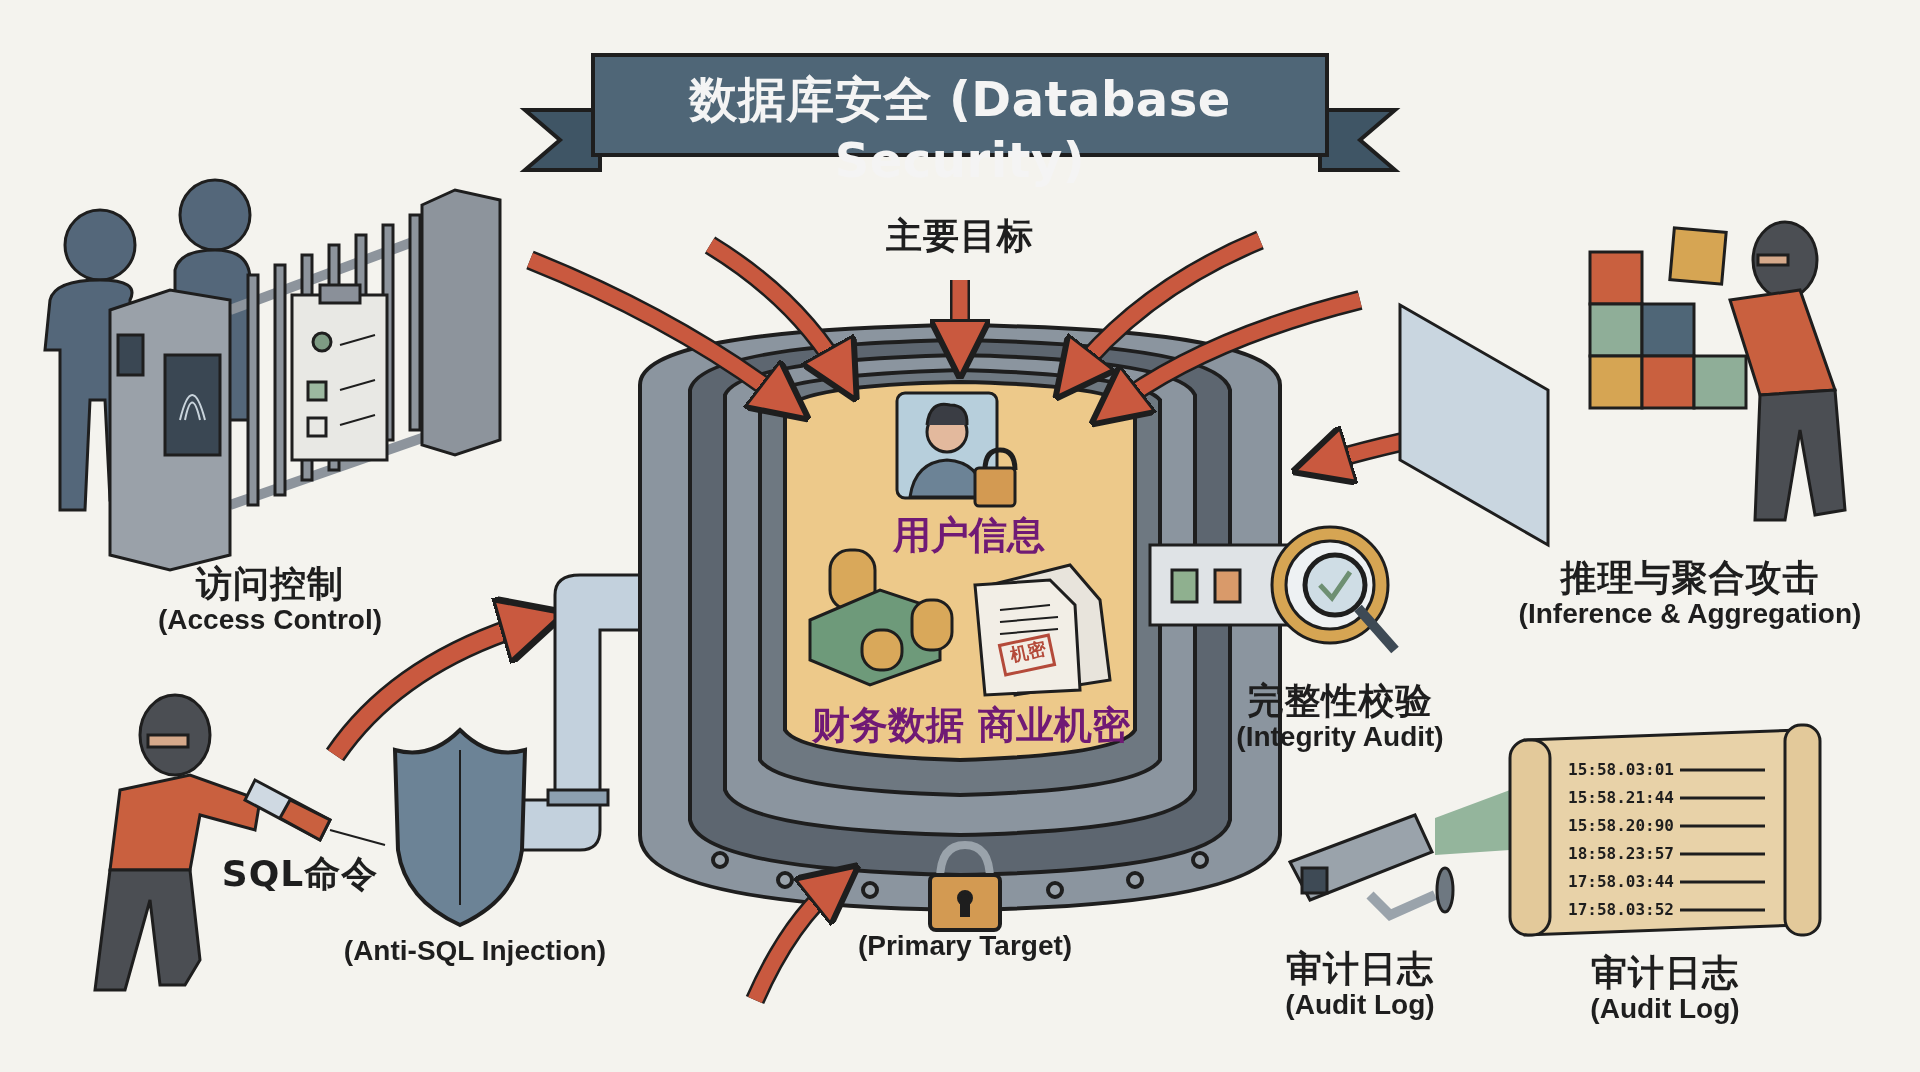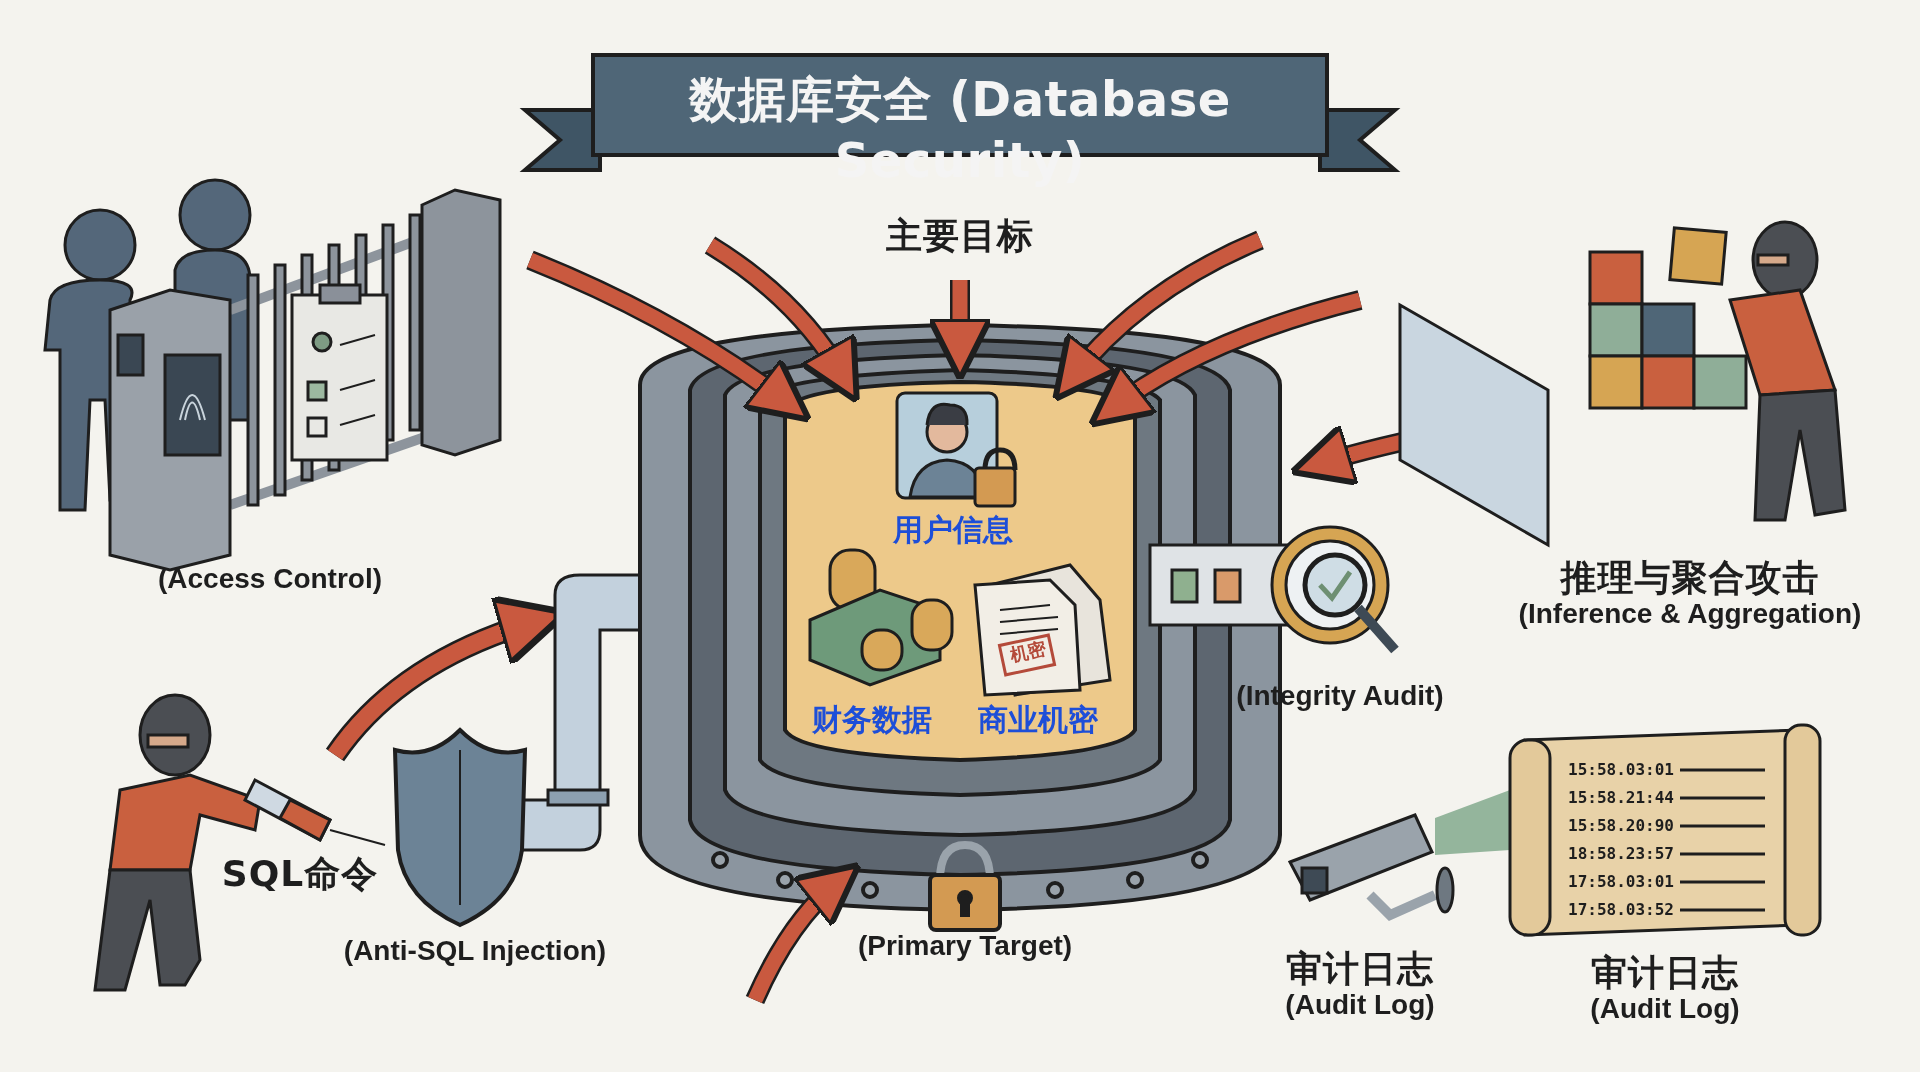--- a/index.html
+++ b/index.html
@@ -6,21 +6,21 @@
   body { width:1920px; height:1072px; background:#f4f3ee; overflow:hidden; position:relative;
          font-family:"DejaVu Sans","Liberation Sans",sans-serif; color:#1e1e1e; }
   .scene { position:absolute; left:0; top:0; width:1920px; height:1072px; }
   .lbl { position:absolute; text-align:center; font-weight:bold; line-height:1.15; }
   .lbl .zh { font-size:36px; display:block; letter-spacing:1px; }
   .lbl .en { font-size:28px; display:block; font-family:"Liberation Sans","DejaVu Sans",sans-serif; font-weight:bold; }
   .banner-text { position:absolute; left:600px; top:68px; width:720px; text-align:center;
                  font-size:48px; font-weight:bold; color:#f4f4f4; letter-spacing:0.5px; }
   .log-line { position:absolute; left:1568px; font-family:"DejaVu Sans Mono","Liberation Mono",monospace;
               font-size:16px; font-weight:bold; color:#1e1e1e; }
-  .inner-lbl { position:absolute; font-weight:bold; font-size:30px; color:#1d4ed8; }
+  .inner-lbl { position:absolute; font-weight:bold; font-size:38px; color:#701a75; }
 </style>
 </head>
 <body>
 
 <svg class="scene" viewBox="0 0 1920 1072" xmlns="http://www.w3.org/2000/svg">
   <defs>
     <marker id="ah" viewBox="0 0 10 10" refX="6" refY="5" markerWidth="4" markerHeight="4" orient="auto">
       <path d="M0,0 L10,5 L0,10 z" fill="#c9593f" stroke="#1e1e1e" stroke-width="1"></path>
     </marker>
   </defs>
@@ -218,42 +218,44 @@
 </div>
 <div class="inner-lbl" style="left:893px; top:510px;">用户信息</div>
 <div class="inner-lbl" style="left:812px; top:700px;">财务数据</div>
 <div class="inner-lbl" style="left:978px; top:700px;">商业机密</div>
 <div style="position:absolute; left:1010px; top:640px; font-size:18px; font-weight:bold; color:#b44a3a; transform:rotate(-12deg);">机密</div>
 <div class="lbl" style="left:820px; top:930px; width:290px;">
   <span class="en">(Primary Target)</span>
 </div>
 
 <div class="lbl" style="left:120px; top:563px; width:300px;">
+  <span class="zh">访问控制</span>
   <span class="en">(Access Control)</span>
 </div>
 <div class="lbl" style="left:210px; top:853px; width:180px;">
   <span class="zh">SQL命令</span>
 </div>
 <div class="lbl" style="left:315px; top:935px; width:320px;">
   <span class="en">(Anti-SQL Injection)</span>
 </div>
 <div class="lbl" style="left:1210px; top:680px; width:260px;">
+  <span class="zh">完整性校验</span>
   <span class="en">(Integrity Audit)</span>
 </div>
 <div class="lbl" style="left:1500px; top:557px; width:380px;">
   <span class="zh">推理与聚合攻击</span>
   <span class="en">(Inference &amp; Aggregation)</span>
 </div>
 <div class="lbl" style="left:1260px; top:948px; width:200px;">
   <span class="zh">审计日志</span>
   <span class="en">(Audit Log)</span>
 </div>
 <div class="lbl" style="left:1565px; top:952px; width:200px;">
   <span class="zh">审计日志</span>
   <span class="en">(Audit Log)</span>
 </div>
 
 <div class="log-line" style="top:760px;">15:58.03:01</div>
 <div class="log-line" style="top:788px;">15:58.21:44</div>
 <div class="log-line" style="top:816px;">15:58.20:90</div>
 <div class="log-line" style="top:844px;">18:58.23:57</div>
-<div class="log-line" style="top:872px;">17:58.03:01</div>
+<div class="log-line" style="top:872px;">17:58.03:44</div>
 <div class="log-line" style="top:900px;">17:58.03:52</div>
 
 </body></html>

